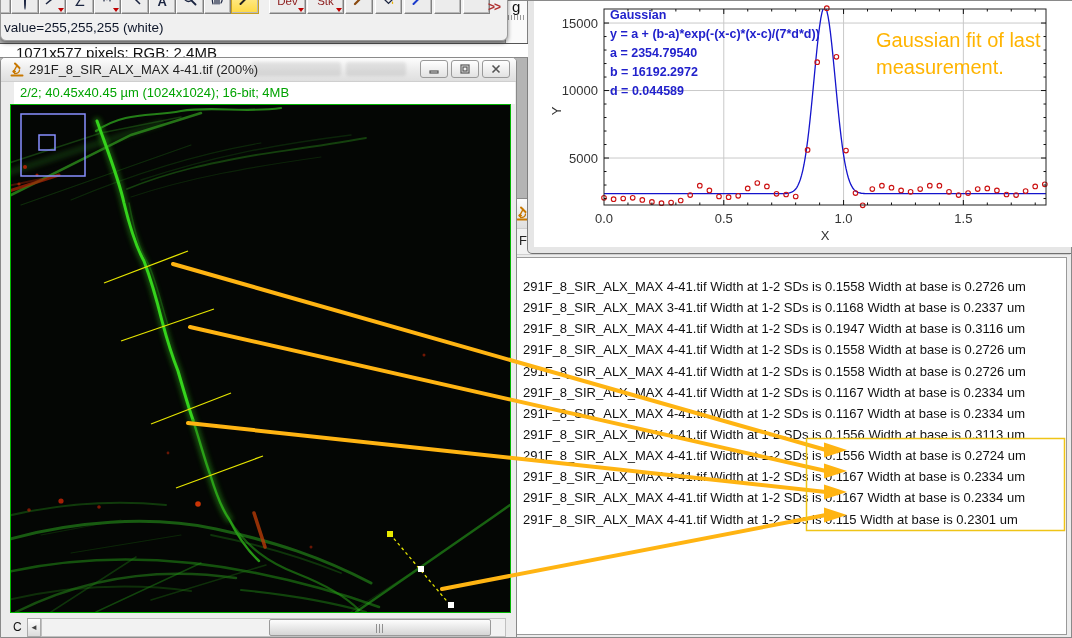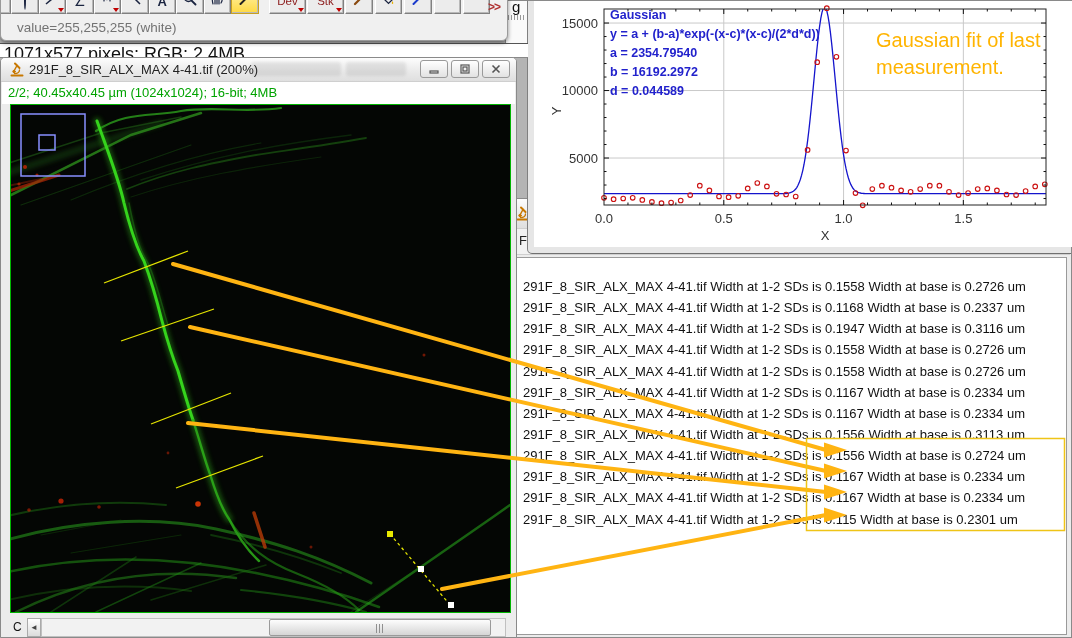--- a/index.html
+++ b/index.html
@@ -18,37 +18,37 @@
   
   .toolbar-window{left:0;top:-16px;width:508px;height:57px;background:#f0f0f0;border:1px solid #9a9a9a;border-radius:0 0 6px 6px;box-shadow:0 2px 4px rgba(0,0,0,.45);z-index:5;overflow:hidden;}
   .tools-row{position:absolute;left:0;top:3px;height:26px;}
   .tool{position:absolute;top:0;height:26px;background:#ececec;border:1px solid #fff;border-right-color:#808080;border-bottom-color:#808080;box-shadow:inset -1px -1px 0 #b8b8b8;display:flex;align-items:center;justify-content:center;color:#1a2440;}
   .tool.selected{background:linear-gradient(#fff3b0,#ffd942);border-color:#c8a020;}
   .tool .dd{position:absolute;right:1px;bottom:1px;width:0;height:0;border-left:3px solid transparent;border-right:3px solid transparent;border-top:4px solid #c00000;}
   .tool .tlabel{font-size:11.5px;color:#8b1a1a;}
   .g-oval{width:14px;height:10px;border:1.4px solid #1a2440;border-radius:50%;}
   .g-angle{font-size:13px;line-height:1;}
   .g-text{font-size:13px;font-weight:bold;line-height:1;}
-  .toolbar-status{position:absolute;left:16px;top:35px;font-size:13.5px;color:#737373;white-space:nowrap;}
+  .toolbar-status{position:absolute;left:3px;top:35px;font-size:13.5px;color:#0f172a;white-space:nowrap;}
   .more-tools{position:absolute;left:487px;top:15px;font-size:12px;color:#b03030;font-weight:bold;letter-spacing:-1px;}
 
   
   .gwin{position:absolute;left:505px;top:0;width:23px;height:44px;background:#fafafa;border:1px solid #888;z-index:1;}
   .gwin-letter{position:absolute;left:6px;top:-3px;font-size:15px;color:#111;}
   .gwin-strip{position:absolute;left:2px;top:14px;width:18px;height:5px;background:repeating-linear-gradient(90deg,#999 0 1px,transparent 1px 3px);}
 
   
   .infobar{position:absolute;left:0;top:43px;width:528px;height:15px;background:#fff;border-top:1px solid #555;border-bottom:1px solid #888;z-index:2;}
-  .infobar-text{position:absolute;left:4px;top:0px;font-size:18px;color:#111;white-space:nowrap;}
+  .infobar-text{position:absolute;left:16px;top:0px;font-size:15px;color:#111;white-space:nowrap;}
 
   
   .image-window{left:0;top:57px;width:517px;height:581px;z-index:3;border-radius:5px 5px 0 0;}
   .image-window .titlebar{height:24px;border-radius:4px 4px 0 0;}
   .ghost{position:absolute;height:14px;top:4px;background:rgba(90,90,90,.13);filter:blur(1.5px);border-radius:3px;}
-  .img-infoline{position:absolute;left:1px;right:1px;top:24px;height:22px;background:#fff;}
+  .img-infoline{position:absolute;left:13px;right:1px;top:24px;height:22px;background:#fff;}
   .img-info-text{position:absolute;left:6px;top:3px;font-size:13px;color:#00a300;white-space:nowrap;}
   .canvas-wrap{position:absolute;left:9px;top:46px;width:501px;height:509px;border:1px solid #00b400;background:#000;}
   .sbar-row{position:absolute;left:2px;top:560px;width:507px;height:19px;}
   .sbar-label{position:absolute;left:10px;top:2px;font-size:12px;color:#111;}
   .sbar-arrow{position:absolute;left:24px;top:0;width:14px;height:19px;background:linear-gradient(#fefefe,#dcdcdc);border:1px solid #aaa;font-size:8px;color:#444;text-align:center;line-height:18px;}
   .sbar-trough{position:absolute;left:38px;top:0;width:465px;height:19px;background:#f2f2f2;border:1px solid #c0c0c0;}
   .sbar-thumb{position:absolute;left:227px;top:0;width:222px;height:17px;background:linear-gradient(#fdfdfd,#d5d5d5);border:1px solid #9a9a9a;border-radius:2px;}
   .sbar-grip{position:absolute;left:50%;top:4px;width:8px;height:9px;margin-left:-4px;background:repeating-linear-gradient(90deg,#909090 0 1px,transparent 1px 3px);}
 
   
@@ -88,21 +88,21 @@
           <path d="M2.5 13.5 h11" stroke-width="2"></path>
         </g>
       </svg>
     </div>
     <div class="log-menubar">
       <span class="log-menu-item">F</span>
     </div>
     <div class="log-content">
       <div class="log-rows">
         <div class="log-row">291F_8_SIR_ALX_MAX 4-41.tif Width at 1-2 SDs is 0.1558 Width at base is 0.2726 um</div>
-        <div class="log-row">291F_8_SIR_ALX_MAX 4-41.tif Width at 1-2 SDs is 0.1168 Width at base is 0.2337 um</div>
+        <div class="log-row">291F_8_SIR_ALX_MAX 3-41.tif Width at 1-2 SDs is 0.1168 Width at base is 0.2337 um</div>
         <div class="log-row">291F_8_SIR_ALX_MAX 4-41.tif Width at 1-2 SDs is 0.1947 Width at base is 0.3116 um</div>
         <div class="log-row">291F_8_SIR_ALX_MAX 4-41.tif Width at 1-2 SDs is 0.1558 Width at base is 0.2726 um</div>
         <div class="log-row">291F_8_SIR_ALX_MAX 4-41.tif Width at 1-2 SDs is 0.1558 Width at base is 0.2726 um</div>
         <div class="log-row">291F_8_SIR_ALX_MAX 4-41.tif Width at 1-2 SDs is 0.1167 Width at base is 0.2334 um</div>
         <div class="log-row">291F_8_SIR_ALX_MAX 4-41.tif Width at 1-2 SDs is 0.1167 Width at base is 0.2334 um</div>
         <div class="log-row">291F_8_SIR_ALX_MAX 4-41.tif Width at 1-2 SDs is 0.1556 Width at base is 0.3113 um</div>
         <div class="log-row">291F_8_SIR_ALX_MAX 4-41.tif Width at 1-2 SDs is 0.1556 Width at base is 0.2724 um</div>
         <div class="log-row">291F_8_SIR_ALX_MAX 4-41.tif Width at 1-2 SDs is 0.1167 Width at base is 0.2334 um</div>
         <div class="log-row">291F_8_SIR_ALX_MAX 4-41.tif Width at 1-2 SDs is 0.1167 Width at base is 0.2334 um</div>
         <div class="log-row">291F_8_SIR_ALX_MAX 4-41.tif Width at 1-2 SDs is 0.115 Width at base is 0.2301 um</div>
@@ -242,21 +242,21 @@
         <text x="315.56639566395665" y="222" font-size="13" fill="#333" text-anchor="middle">1.0</text>
         <text x="435.3495934959349" y="222" font-size="13" fill="#333" text-anchor="middle">1.5</text>
         <text x="70" y="161.52479338842974" font-size="13" fill="#333" text-anchor="end">5000</text>
         <text x="70" y="94.03168044077135" font-size="13" fill="#333" text-anchor="end">10000</text>
         <text x="70" y="26.538567493112936" font-size="13" fill="#333" text-anchor="end">15000</text>
         <text x="297" y="239" font-size="13" fill="#333" text-anchor="middle">X</text>
         <text x="29" y="114" font-size="13" fill="#333" text-anchor="middle" transform="rotate(-90 29 110)">Y</text>
       </svg>
     <div class="fit-lines">
       <div class="fit-line">Gaussian</div>
-      <div class="fit-line">y = a + (b-a)*exp(-(x-c)*(x-c)/(2*d*d))</div>
+      <div class="fit-line">y = a + (b-a)*exp(-(x-c)*(x-c)/(7*d*d))</div>
       <div class="fit-line">a = 2354.79540</div>
       <div class="fit-line">b = 16192.2972</div>
       <div class="fit-line">d = 0.044589</div>
     </div>
     <div class="plot-note" style="color: rgb(255, 180, 0);">
       <div>Gaussian fit of last</div>
       <div>measurement.</div>
     </div>
   </div>
 

